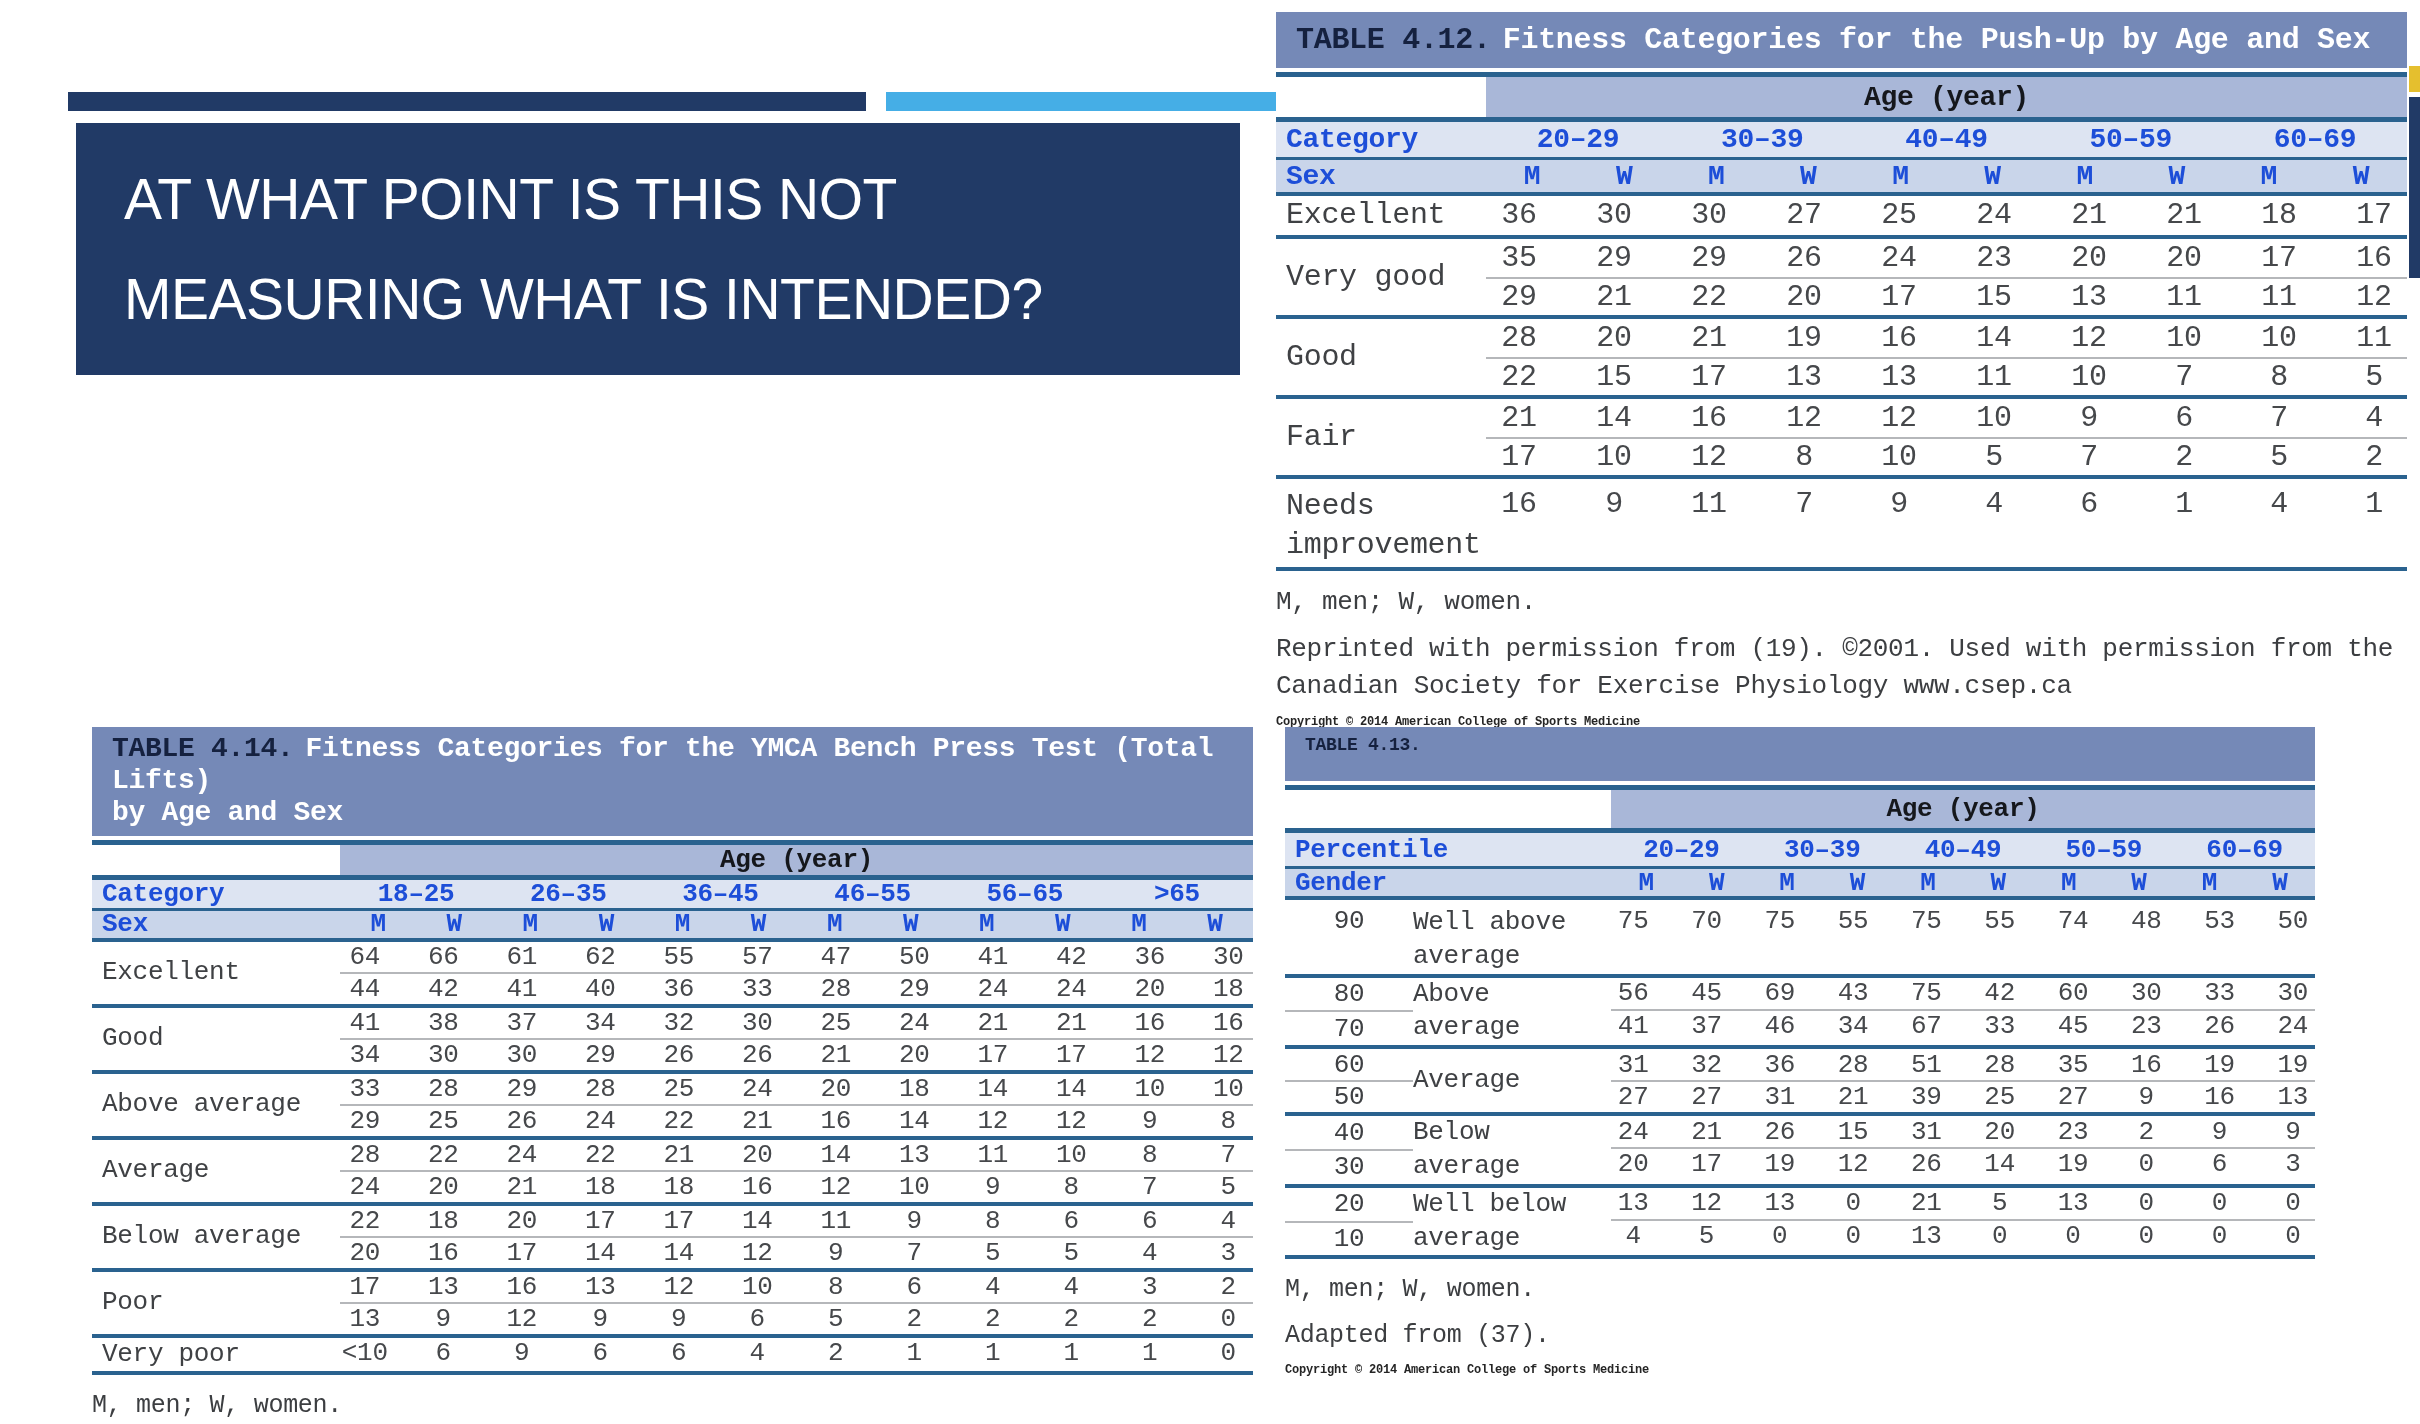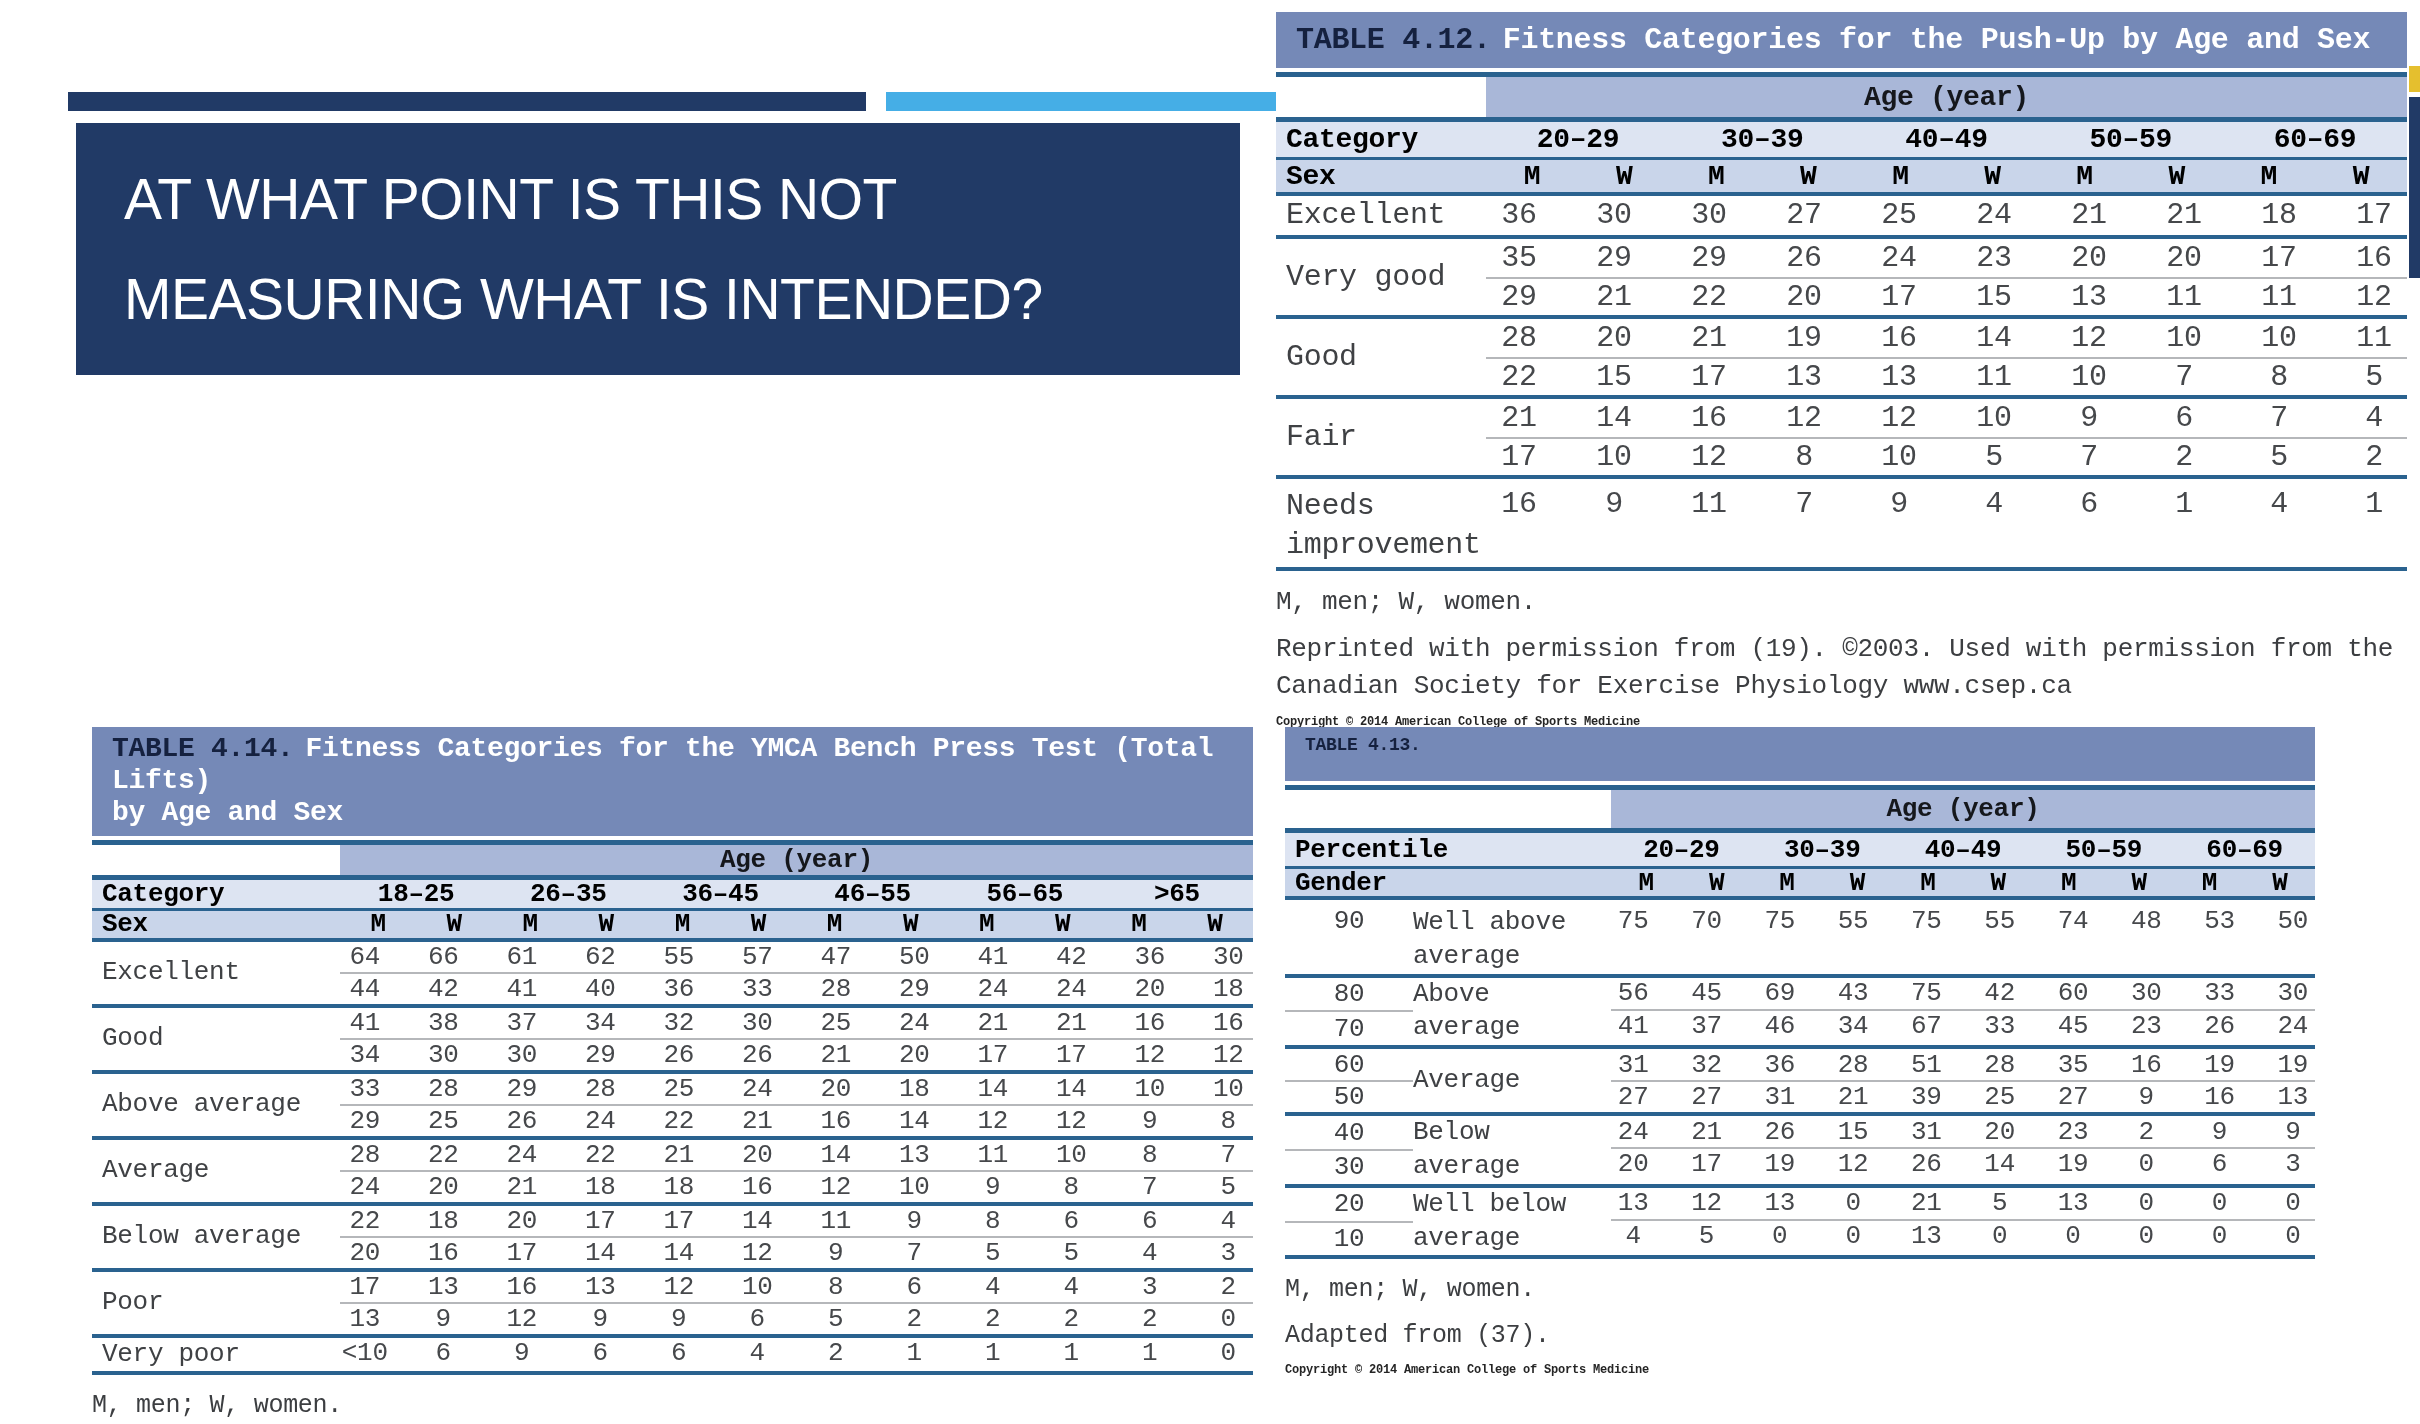--- a/index.html
+++ b/index.html
@@ -47,21 +47,21 @@
   .tbar .rest { color:#ffffff; }
   .tbar .rest2 { color:#ffffff; display:block; }
 
   .agehead { display:flex; border-top:5px solid var(--line); border-bottom:5px solid var(--line); }
   #t412 .agehead { height:50px; } #t414 .agehead { height:40px; } #t413 .agehead { height:48px; }
   .agehead .spacer { flex:0 0 var(--labw); background:#ffffff; }
   .agehead .band { flex:1; background:var(--ageband); display:flex; align-items:center;
                    justify-content:center; font-weight:bold; color:#15171c; }
   #t412 .band { font-size:28px; } #t414 .band, #t413 .band { font-size:26px; }
 
-  .h1row, .h2row { display:flex; align-items:center; font-weight:bold; color:#000000; }
+  .h1row, .h2row { display:flex; align-items:center; font-weight:bold; color:#1d4ed8;justify-content:center; }
   .h1row { background:var(--h1bg); border-bottom:3px solid var(--line); }
   .h2row { background:var(--h2bg); border-bottom:4px solid var(--line); }
   #t412 .h1row { height:38px; font-size:28px; } #t412 .h2row { height:36px; font-size:28px; }
   #t414 .h1row { height:31px; } #t414 .h2row { height:31px; }
   #t413 .h1row { height:36px; } #t413 .h2row { height:31px; }
   .h1row .lab, .h2row .lab { flex:0 0 var(--labw); padding-left:10px; }
   .h1row .ag { flex:2; text-align:center; }
   .h2row .sx { flex:1; text-align:center; }
 
   .group { display:flex; border-bottom:4px solid var(--line); }
@@ -253,21 +253,21 @@
             <div class="num">6</div>
             <div class="num">1</div>
             <div class="num">4</div>
             <div class="num">1</div>
           </div>
         </div>
       </div>
     </div>
     <div class="foot">
       <p>M, men; W, women.</p>
-      <p>Reprinted with permission from (19). ©2003. Used with permission from the Canadian Society for Exercise Physiology www.csep.ca</p>
+      <p>Reprinted with permission from (19). ©2001. Used with permission from the Canadian Society for Exercise Physiology www.csep.ca</p>
     </div>
     <div class="copy">Copyright © 2014 American College of Sports Medicine</div>
   </section>
 <section class="acsm" id="t414">
     <div class="tbar"><span class="pre">TABLE 4.14.</span><span class="rest">Fitness Categories for the YMCA Bench Press Test (Total Lifts)</span><span class="rest2">by Age and Sex</span></div>
     <div class="agehead">
       <div class="spacer"></div>
       <div class="band">Age (year)</div>
     </div>
     <div class="h1row">

